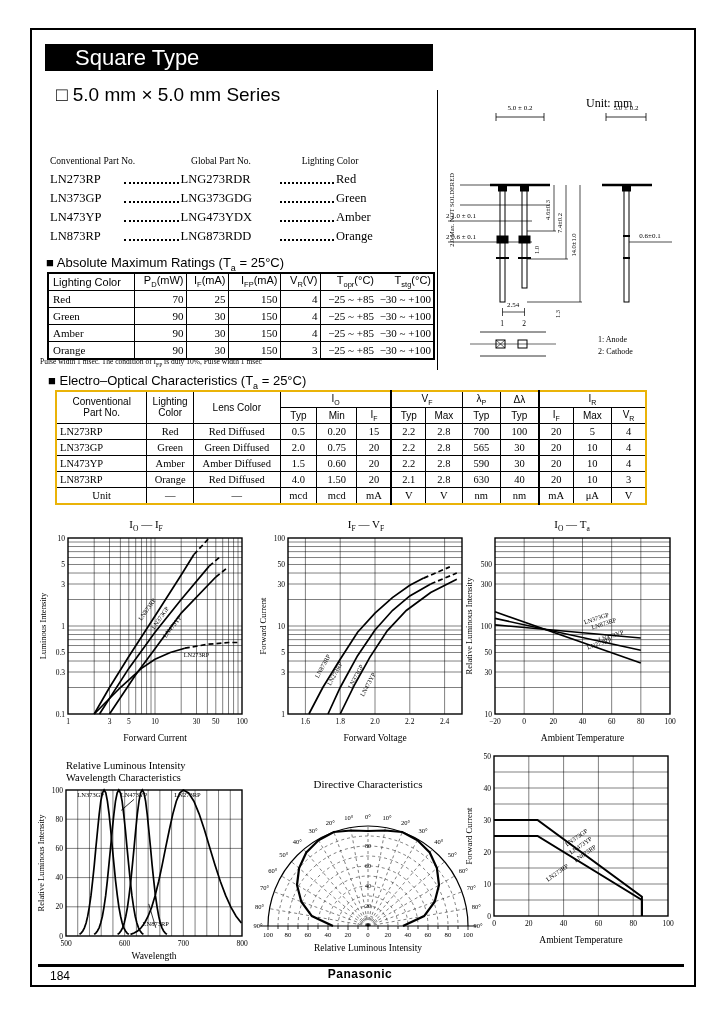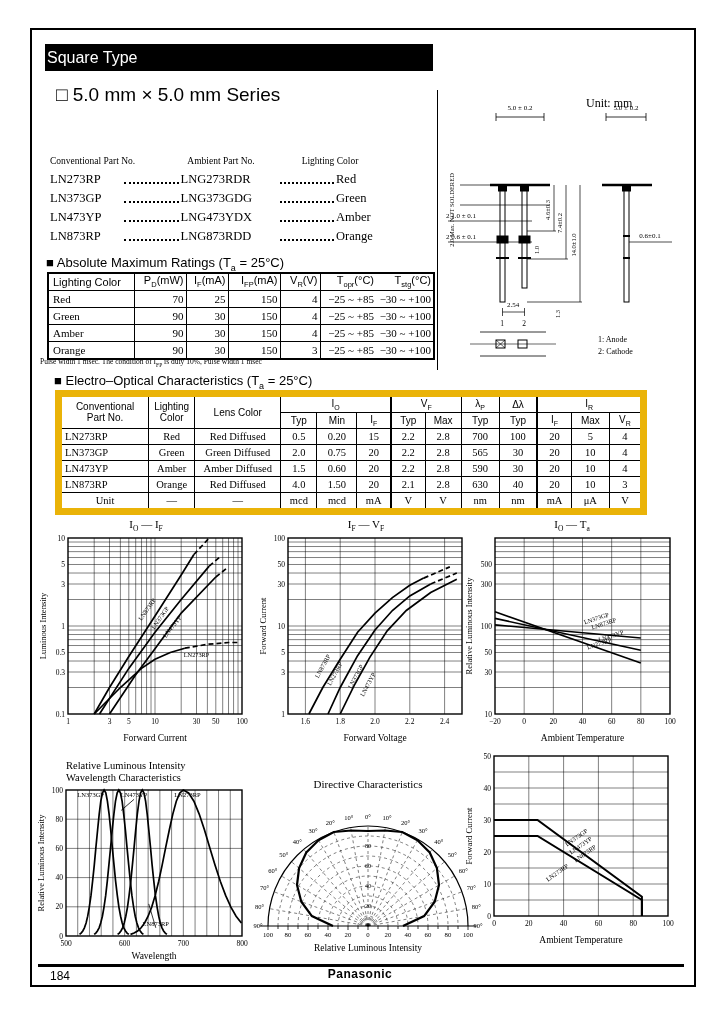--- a/index.html
+++ b/index.html
@@ -1,21 +1,21 @@
 <!DOCTYPE html>
 <html><head>
 <meta charset="utf-8">
 <style>
   html,body{margin:0;padding:0;background:#e8e8e8}
   #page{position:relative;width:720px;height:1012px;background:#fff;color:#000;
         font-family:"Liberation Serif",serif;overflow:hidden;margin:0 auto}
   .frame{position:absolute;left:30px;top:28px;width:662px;height:955px;border:2px solid #000}
   .banner{position:absolute;left:45px;top:44px;width:388px;height:27px;background:#000;color:#fff;
-          font-family:"Liberation Sans",sans-serif;font-size:16px;line-height:27px;
-          padding-left:2px;box-sizing:border-box}
+          font-family:"Liberation Sans",sans-serif;font-size:22px;line-height:27px;
+          padding-left:30px;box-sizing:border-box}
   .title{position:absolute;left:56px;top:84px;font-family:"Liberation Sans",sans-serif;font-size:19px}
   .unit{position:absolute;left:586px;top:96px;font-size:12px}
   .vdiv{position:absolute;left:437px;top:90px;width:1px;height:280px;background:#000}
 
   .plist{position:absolute;left:50px;top:156px;width:338px}
   .phdr{display:flex;font-size:9.5px;margin-bottom:2px}
   .phdr span:nth-child(1){width:112px;text-align:left}
   .phdr span:nth-child(2){width:118px;text-align:center}
   .phdr span:nth-child(3){width:100px;text-align:center}
   .prow{display:flex;align-items:flex-end;height:19px;font-size:12.5px}
@@ -28,21 +28,21 @@
   table{border-collapse:collapse;table-layout:fixed;position:absolute;background:#fff}
   .amr{left:47px;top:272px;width:386px;border:2px solid #000}
   .amr th,.amr td{border:1px solid #000;font-size:11px;height:16px;padding:0 2px;text-align:right;overflow:hidden}
   .amr th{font-family:"Liberation Sans",sans-serif;font-weight:normal}
   .amr th sub,.amr td sub{font-size:7.5px}
   .amr .al{text-align:left;padding-left:4px}
   .amr .nr{border-right:none}.amr .nl{border-left:none}
   .note{position:absolute;left:40px;top:357px;font-size:7.5px}
   .note sub{font-size:5.5px}
 
-  .eoc{left:55px;top:390px;width:592px;border:7px solid #eab308}
+  .eoc{left:55px;top:390px;width:592px;border:2px solid #eab308}
   .eoc th,.eoc td{border:1px solid #000;font-size:10.5px;height:15px;padding:0 1px;text-align:center;overflow:hidden}
   .eoc th{font-family:"Liberation Sans",sans-serif;font-weight:normal;font-size:10px}
   .eoc th sub,.eoc td sub{font-size:7px}
   .eoc .pre{white-space:pre-line;line-height:1.05}
   .eoc .al{text-align:left;padding-left:3px}
   .eoc .hv{border-left:2px solid #000}
 
   .chart{position:absolute}
   .ct{font-size:11px;text-align:center;height:14px;line-height:13px}
   .ct sub{font-size:7.5px}
@@ -64,21 +64,21 @@
     <span>Square Type</span>
   </div>
 
   <div class="title">□ 5.0 mm × 5.0 mm Series</div>
   <div class="unit">Unit: mm</div>
   <div class="vdiv"></div>
 
   <div class="plist">
     <div class="phdr">
       <span>Conventional Part No.</span>
-      <span>Ambient Part No.</span>
+      <span>Global Part No.</span>
       <span>Lighting Color</span>
     </div>
     <div>
         <div class="prow">
           <span class="pc">LN273RP</span>
           <span class="ld"></span>
           <span class="pg">LNG273RDR</span>
           <span class="ld"></span>
           <span class="pl2">Red</span>
         </div>
@@ -162,21 +162,21 @@
           <td>30</td>
           <td>150</td>
           <td>3</td>
           <td class="nr">−25 ~ +85</td>
           <td class="nl">−30 ~ +100</td>
         </tr>
       </tbody>
   </table>
   <div class="note">Pulse width 1 msec. The condition of I<sub>FP</sub> is duty 10%, Pulse width 1 msec</div>
 
-  <div class="h2" style="left:54px;top:373px">■ Electro–Optical Characteristics (T<sub>a</sub> = 25°C)</div>
+  <div class="h2" style="left:48px;top:373px">■ Electro–Optical Characteristics (T<sub>a</sub> = 25°C)</div>
   <table class="eoc">
     <colgroup>
       <col style="width:90px">
         <col style="width:46px">
         <col style="width:86px">
       <col style="width:36px">
         <col style="width:40px">
         <col style="width:34px">
       <col style="width:34px">
         <col style="width:36px">

